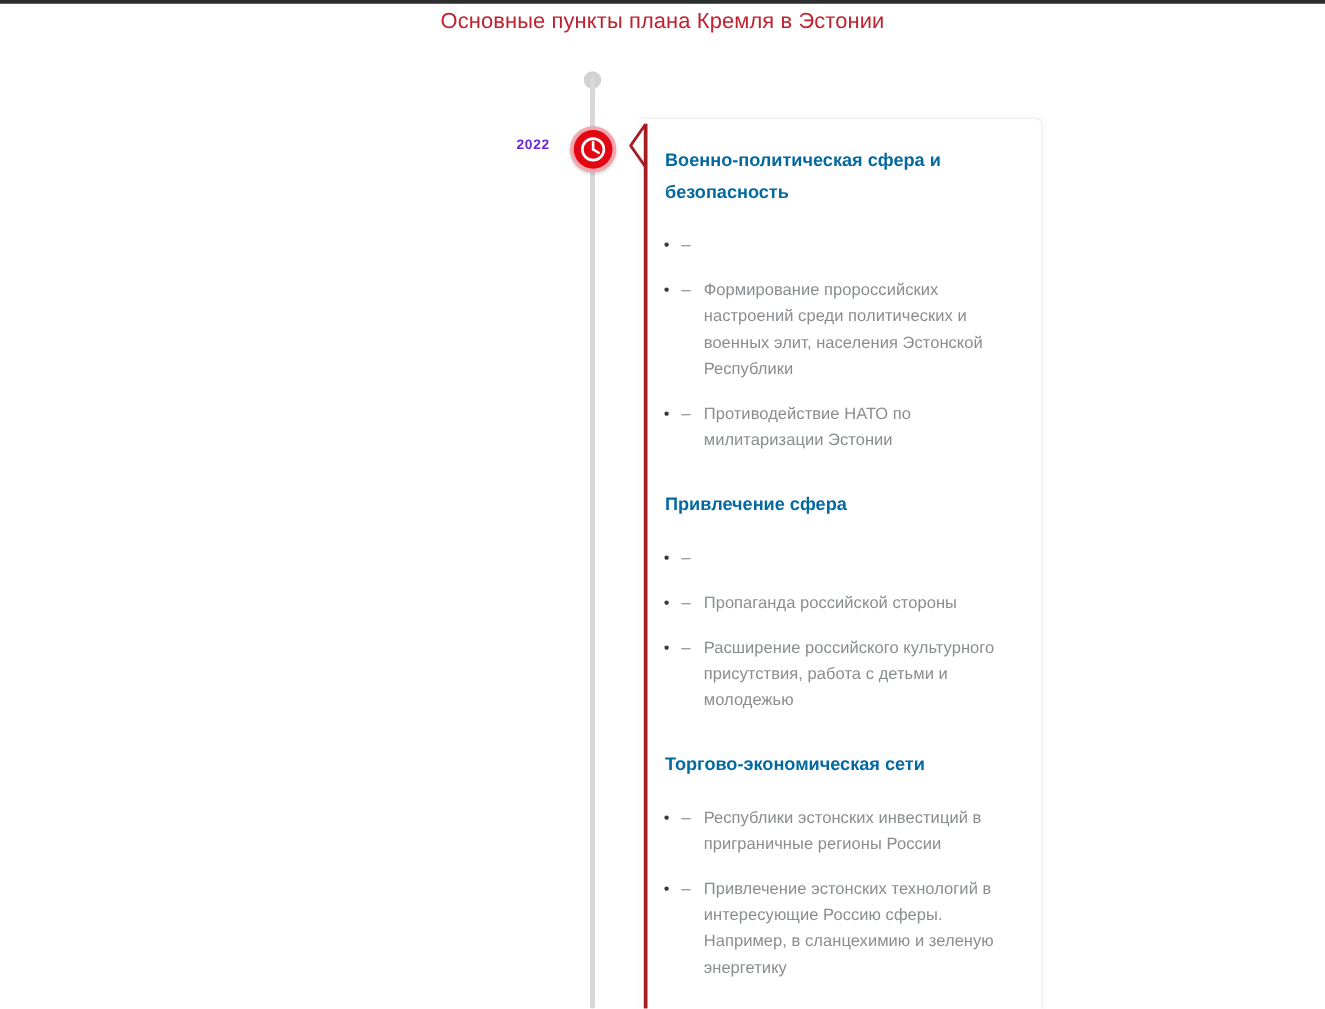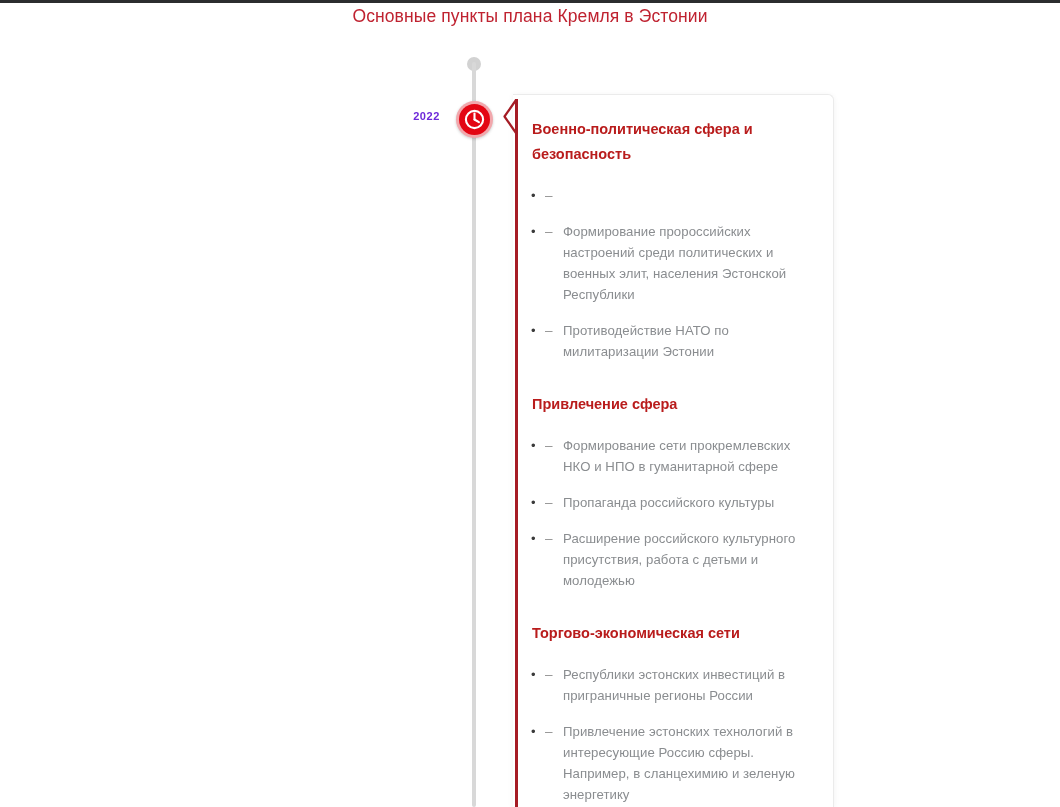--- a/index.html
+++ b/index.html
@@ -144,21 +144,21 @@
     top: 0;
     width: 320px;
     padding: 0;
   }
 
   .section { margin: 0; }
 
   .section-heading {
     font-size: 14.5px;
     font-weight: 700;
-    color: #b91c1c;
+    color: #0369a1;
     line-height: 25px;
     margin: 0;
     padding: 0 26px 0 19px;
   }
 
   .bullets {
     list-style: none;
     margin: 0;
     padding: 0;
   }
@@ -246,26 +246,25 @@
           </li>
         </ul>
       </div>
 
       <div class="section sec-gap-top">
         <div class="section-heading">Привлечение сфера</div>
         <ul class="bullets list-gap">
           <li class="bullet">
             <span class="bullet-dot">•</span>
             <span class="bullet-dash">–</span>
-            <span class="bullet-text">Формирование сети прокремлевских НКО и НПО в гуманитарной сфере</span>
-          </li>
-          <li class="bullet">
-            <span class="bullet-dot">•</span>
-            <span class="bullet-dash">–</span>
-            <span class="bullet-text">Пропаганда российского культуры</span>
+          </li>
+          <li class="bullet">
+            <span class="bullet-dot">•</span>
+            <span class="bullet-dash">–</span>
+            <span class="bullet-text">Пропаганда российской стороны</span>
           </li>
           <li class="bullet">
             <span class="bullet-dot">•</span>
             <span class="bullet-dash">–</span>
             <span class="bullet-text">Расширение российского культурного присутствия, работа с детьми и молодежью</span>
           </li>
         </ul>
       </div>
 
       <div class="section sec-gap-top">

